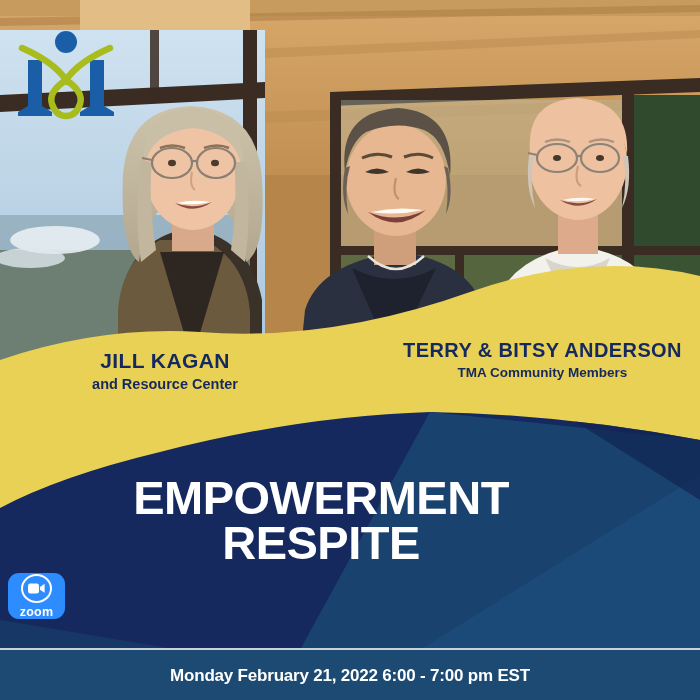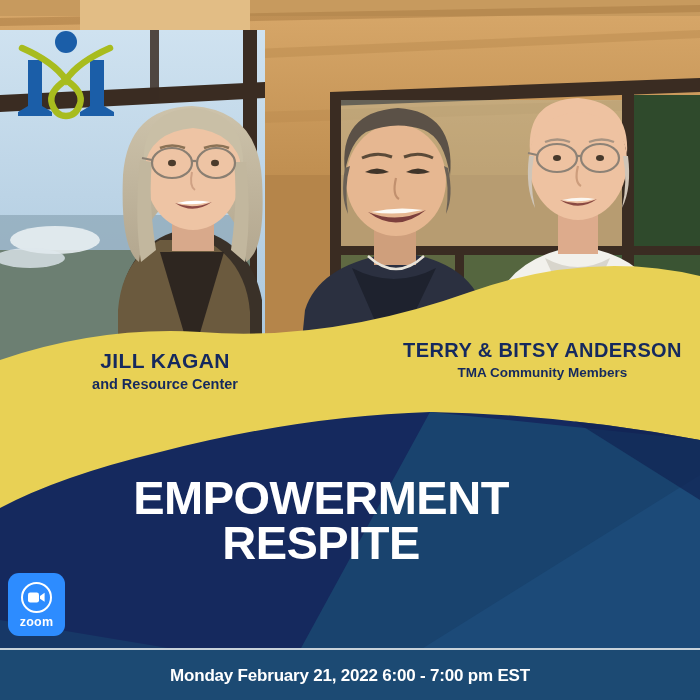--- a/index.html
+++ b/index.html
@@ -98,21 +98,21 @@
     font-size: 37px;
     font-weight: bold;
     line-height: 1.08;
     letter-spacing: -0.2px;
   }
 
   
   .zoom-badge {
     position: absolute;
     left: 8px; top: 573px;
-    width: 57px; height: 63px;
+    width: 57px; height: 46px;
     background: #2d8cff;
     border-radius: 11px;
     display: flex;
     flex-direction: column;
     align-items: center;
     justify-content: center;
   }
   .zoom-circle {
     width: 27px; height: 27px;
     border: 2px solid #ffffff;

